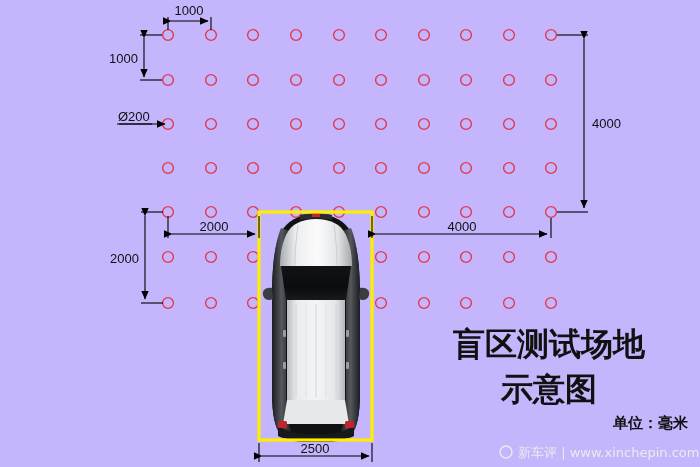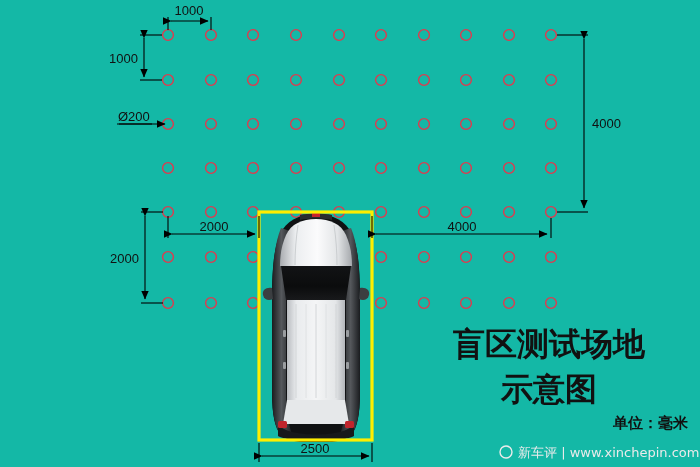--- a/index.html
+++ b/index.html
@@ -7,21 +7,21 @@
     padding: 0;
     background: #ffffff;
   }
   body {
     font-family: "Liberation Sans", "DejaVu Sans", sans-serif;
   }
   #stage {
     position: relative;
     width: 700px;
     height: 467px;
-    background: #14b8a6;
+    background: #c4b5fd;
     overflow: hidden;
   }
   #diagram-svg {
     position: absolute;
     left: 0;
     top: 0;
     width: 700px;
     height: 467px;
   }
   .dim-text {

